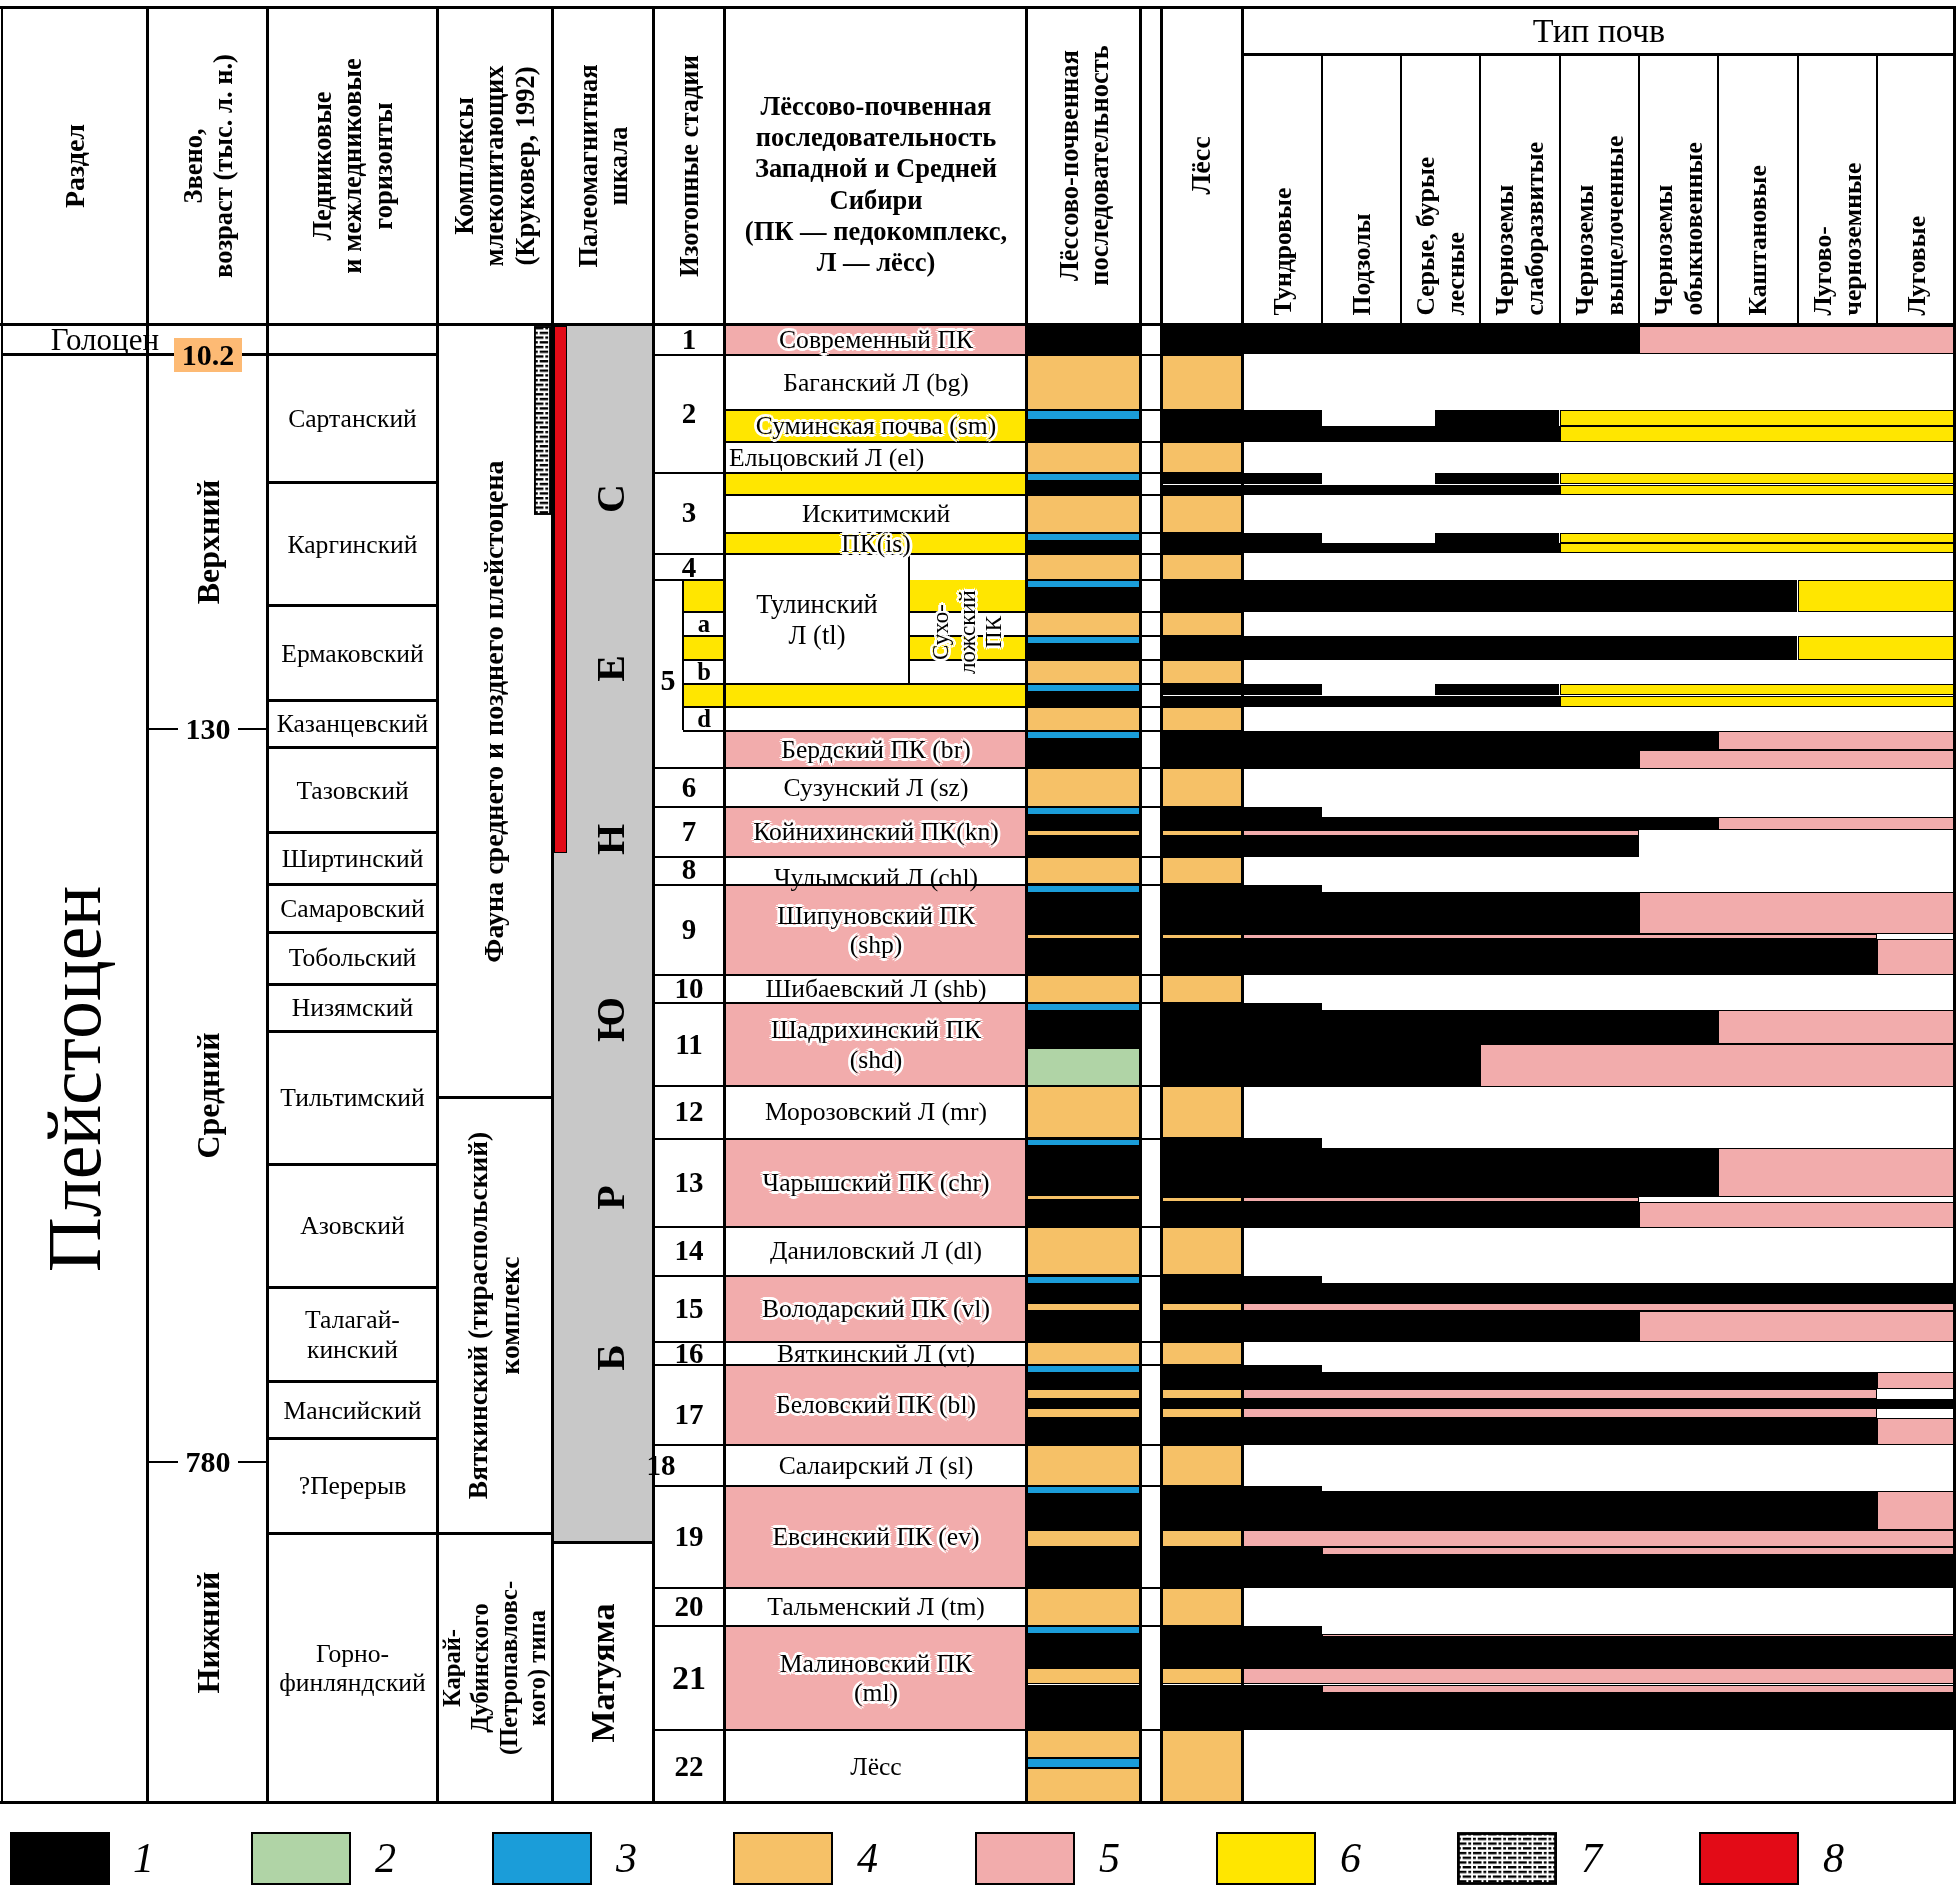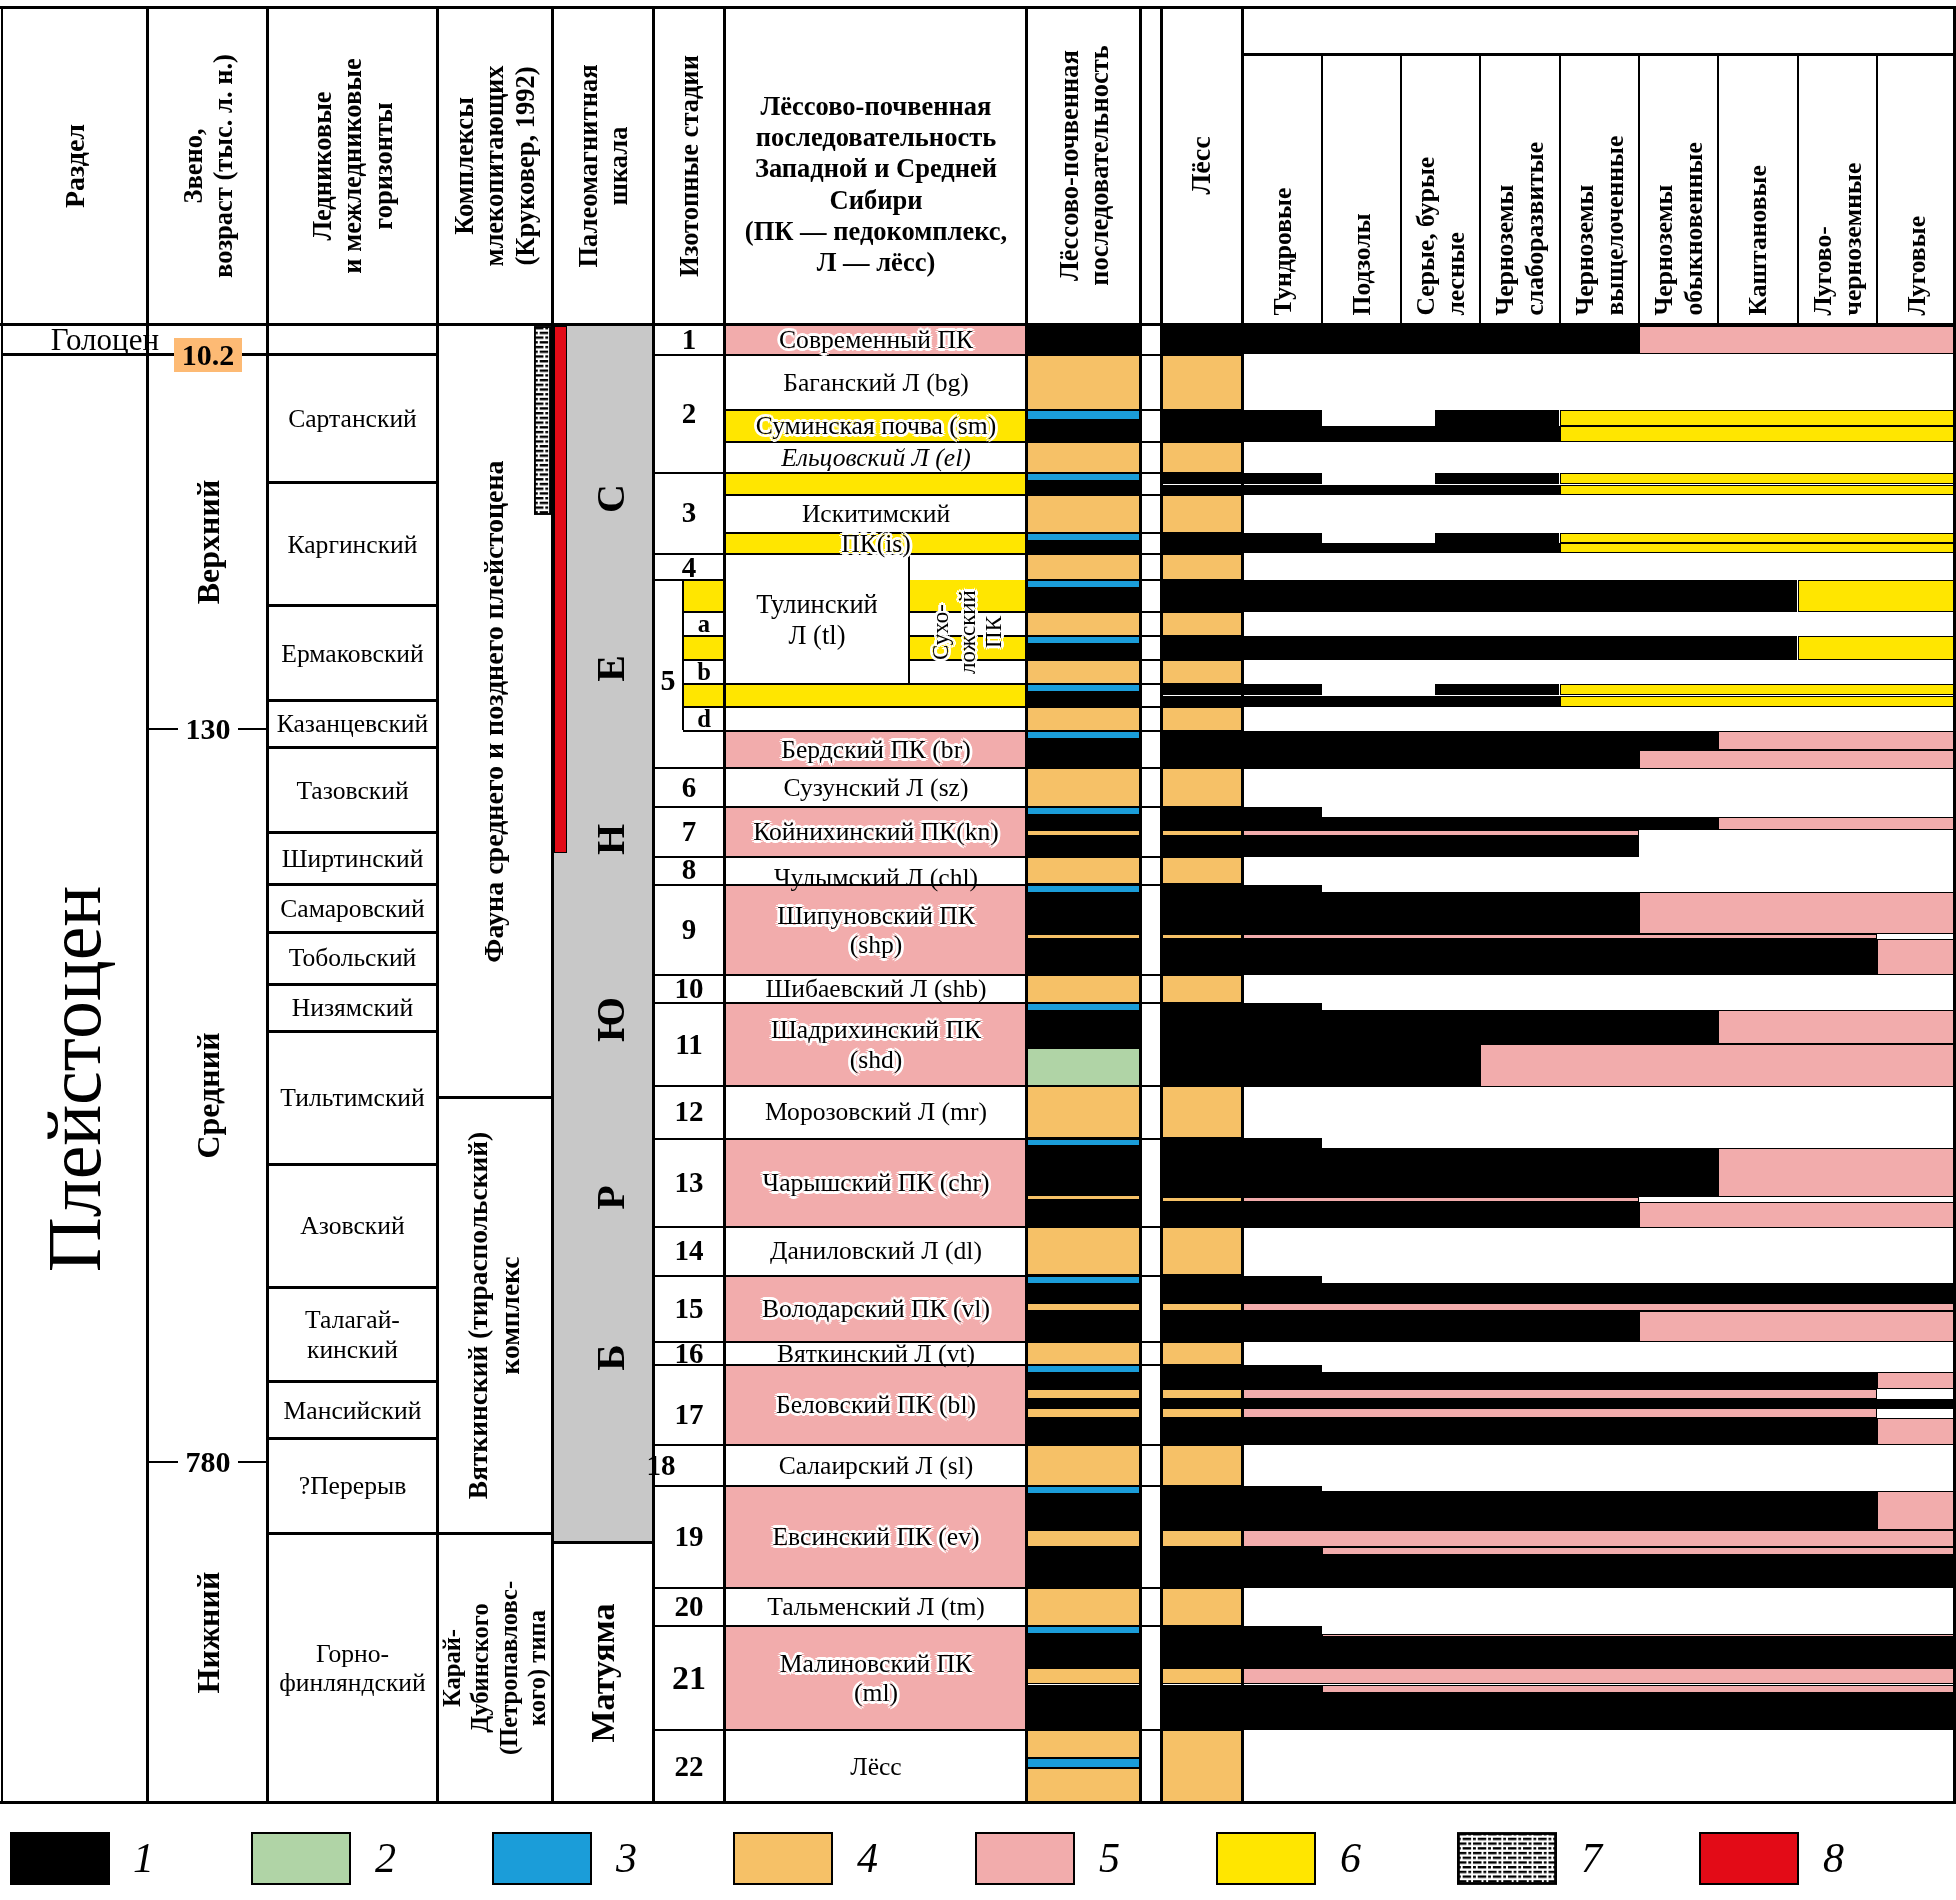--- a/index.html
+++ b/index.html
@@ -24,20 +24,21 @@
       <pattern id="dashpat" width="16" height="10" patternUnits="userSpaceOnUse">
         <rect width="16" height="10" fill="#fff"></rect>
         <rect x="1" y="1" width="9" height="2.5" fill="#000"></rect>
         <rect x="12" y="1" width="3" height="2.5" fill="#000"></rect>
         <rect x="1" y="6" width="3" height="2.5" fill="#000"></rect>
         <rect x="6" y="6" width="9" height="2.5" fill="#000"></rect>
       </pattern>
     </defs>
   </svg>
 
+  <div id="tip-pochv" class="abs center">Тип почв</div>
   <div id="seq-header" class="abs center preline">Лёссово-почвенная
 последовательность
 Западной и Средней
 Сибири
 (ПК — педокомплекс,
 Л — лёсс)</div>
 
   <div id="cells" class="abs" style="left:0;top:0">
       <div class="abs" style="left: 1.9px; top: 326px; width: 146px; height: 28px; display: flex; align-items: center; justify-content: center; margin-left: 30px;">
         <div class="preline lbl" style="text-align: center; font-size: 31px;">Голоцен</div>
@@ -557,21 +558,21 @@
   <div id="texts" class="abs" style="left:0;top:0">
       <div class="abs" style="left: 729px; top: 326px; width: 294px; height: 28px; display: flex; align-items: center; justify-content: center;">
         <div class="preline lbl halo" style="text-align: center; font-size: 25.6px;">Современный ПК</div>
       </div>
       <div class="abs" style="left: 729px; top: 355px; width: 294px; height: 55px; display: flex; align-items: center; justify-content: center;">
         <div class="preline lbl" style="text-align: center; font-size: 25.6px;">Баганский Л (bg)</div>
       </div>
       <div class="abs" style="left: 729px; top: 410px; width: 294px; height: 32px; display: flex; align-items: center; justify-content: center;">
         <div class="preline lbl halo" style="text-align: center; font-size: 25.6px;">Суминская почва (sm)</div>
       </div>
-      <div class="abs" style="left: 729px; top: 442px; width: 294px; height: 31px; display: flex; align-items: center; justify-content: center; font-style: italic;">
+      <div class="abs" style="left: 729px; top: 442px; width: 294px; height: 31px; display: flex; align-items: center; ">
         <div class="preline lbl" style="text-align: center; font-size: 25.6px;">Ельцовский Л (el)</div>
       </div>
       <div class="abs" style="left: 729px; top: 495px; width: 294px; height: 38px; display: flex; align-items: center; justify-content: center;">
         <div class="preline lbl" style="text-align: center; font-size: 25.6px;">Искитимский</div>
       </div>
       <div class="abs" style="left: 729px; top: 533px; width: 294px; height: 21px; display: flex; align-items: center; justify-content: center;">
         <div class="preline lbl halo" style="text-align: center; font-size: 25.6px;">ПК(is)</div>
       </div>
       <div class="abs" style="left: 729px; top: 731px; width: 294px; height: 38px; display: flex; align-items: center; justify-content: center;">
         <div class="preline lbl halo" style="text-align: center; font-size: 25.6px;">Бердский ПК (br)</div>

